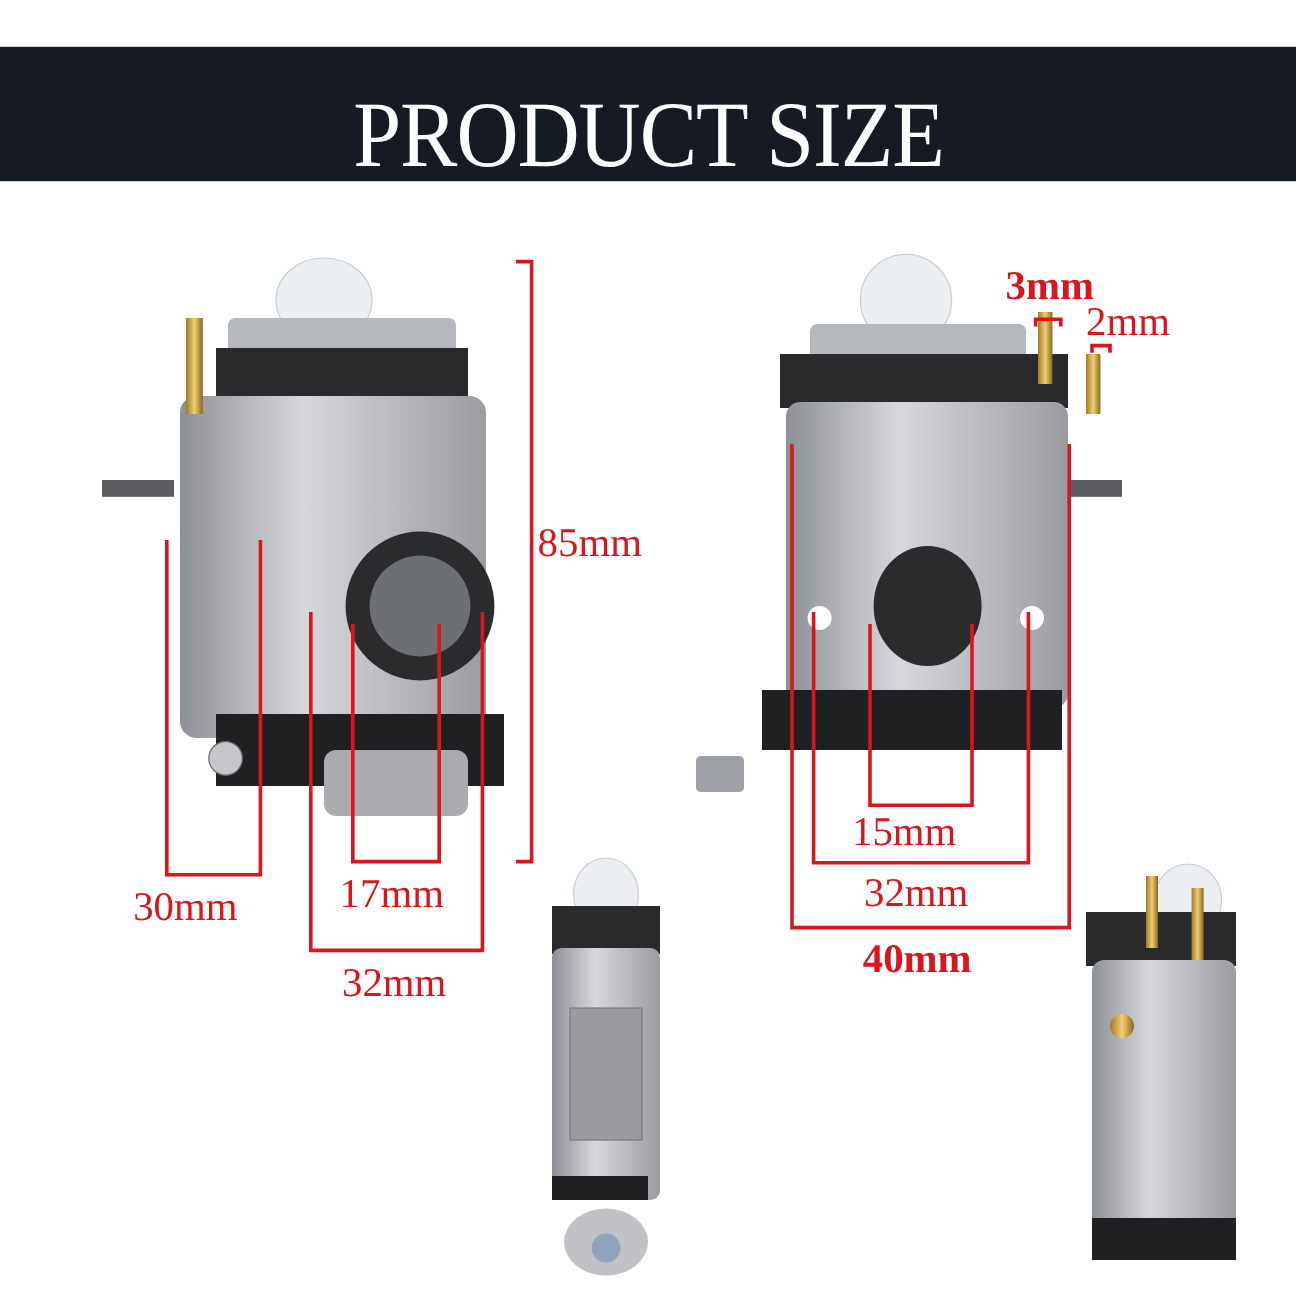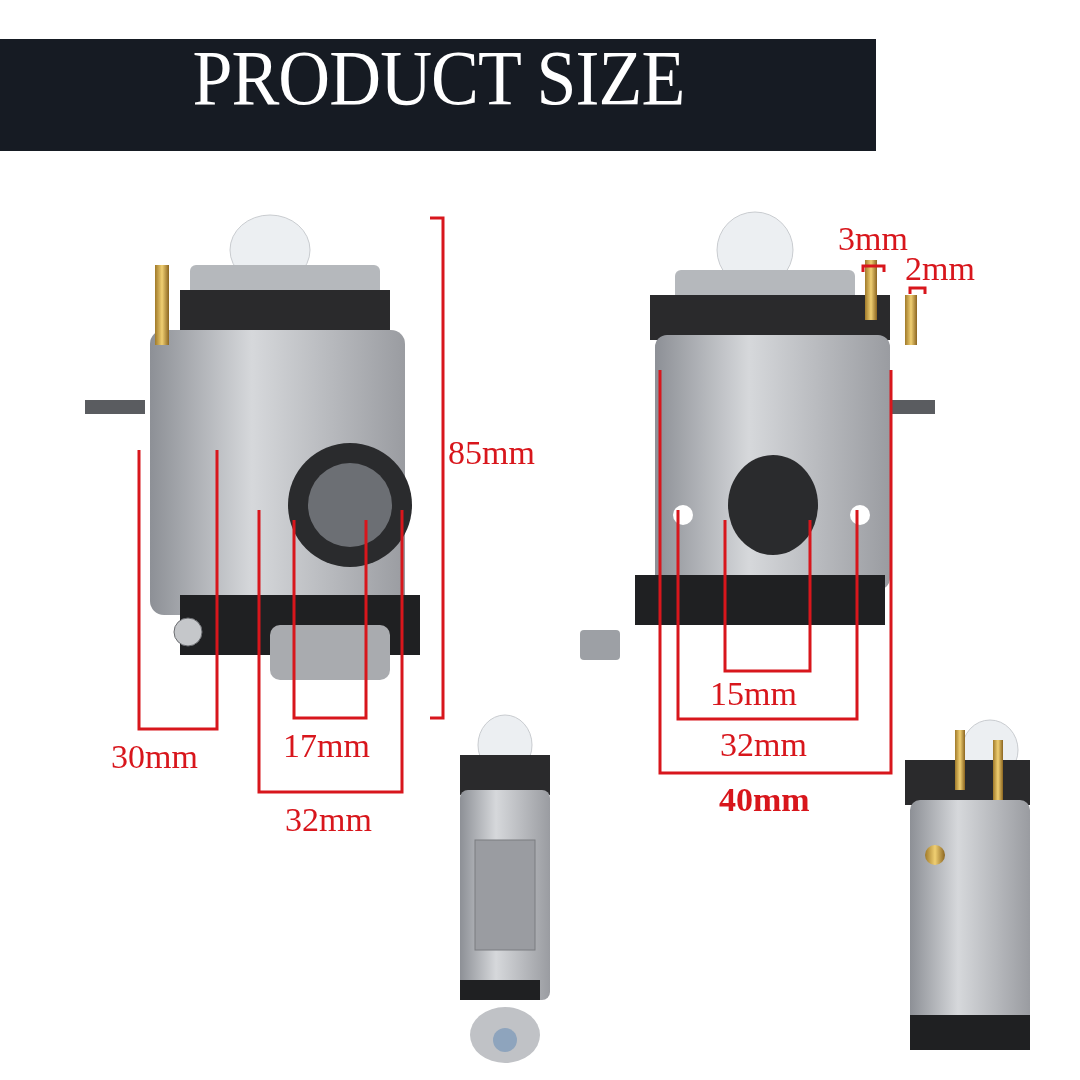--- a/index.html
+++ b/index.html
@@ -1,17 +1,17 @@
 <!DOCTYPE html>
 <html><head>
 <meta charset="utf-8">
 <style>
   html,body{margin:0;padding:0;background:#ffffff;}
   body{width:1080px;height:1080px;position:relative;overflow:hidden;font-family:"Liberation Serif","DejaVu Serif",serif;}
-  .banner{position:absolute;left:0;top:39px;width:876px;height:112px;background:#161b23;display:flex;align-items:flex-start;justify-content:center;}
+  .banner{position:absolute;left:0;top:39px;width:1080px;height:112px;background:#161b23;display:flex;align-items:flex-end;justify-content:center;}
   .banner-title{color:#ffffff;font-family:"Liberation Serif","DejaVu Serif",serif;font-size:78px;letter-spacing:-1px;transform:scaleX(0.92);line-height:1;}
   .product{position:absolute;}
   .dim-label{position:absolute;color:#d8161c;font-family:"Liberation Serif","DejaVu Serif",serif;font-size:34px;line-height:1;white-space:nowrap;}
   svg.overlay{position:absolute;left:0;top:0;width:1080px;height:1080px;pointer-events:none;}
 </style>
 </head>
 <body>
 
 <div class="banner">
   <div class="banner-title">PRODUCT SIZE</div>
@@ -99,17 +99,17 @@
 
     <polyline points="660,370 660,773 891,773 891,370"></polyline>
   </g>
 </svg>
 
 <div class="dim-label" style="left:448px;top:436px;">85mm</div>
 <div class="dim-label" style="left:111px;top:740px;">30mm</div>
 <div class="dim-label" style="left:283px;top:729px;">17mm</div>
 <div class="dim-label" style="left:285px;top:803px;">32mm</div>
 
-<div class="dim-label" style="left:838px;top:222px;">3mm</div>
+<div class="dim-label" style="left:838px;top:222px;font-weight:bold;">3mm</div>
 <div class="dim-label" style="left:905px;top:252px;">2mm</div>
 <div class="dim-label" style="left:710px;top:677px;">15mm</div>
 <div class="dim-label" style="left:720px;top:728px;">32mm</div>
 <div class="dim-label" style="left:719px;top:783px;font-weight:bold;">40mm</div>
 
 </body></html>

